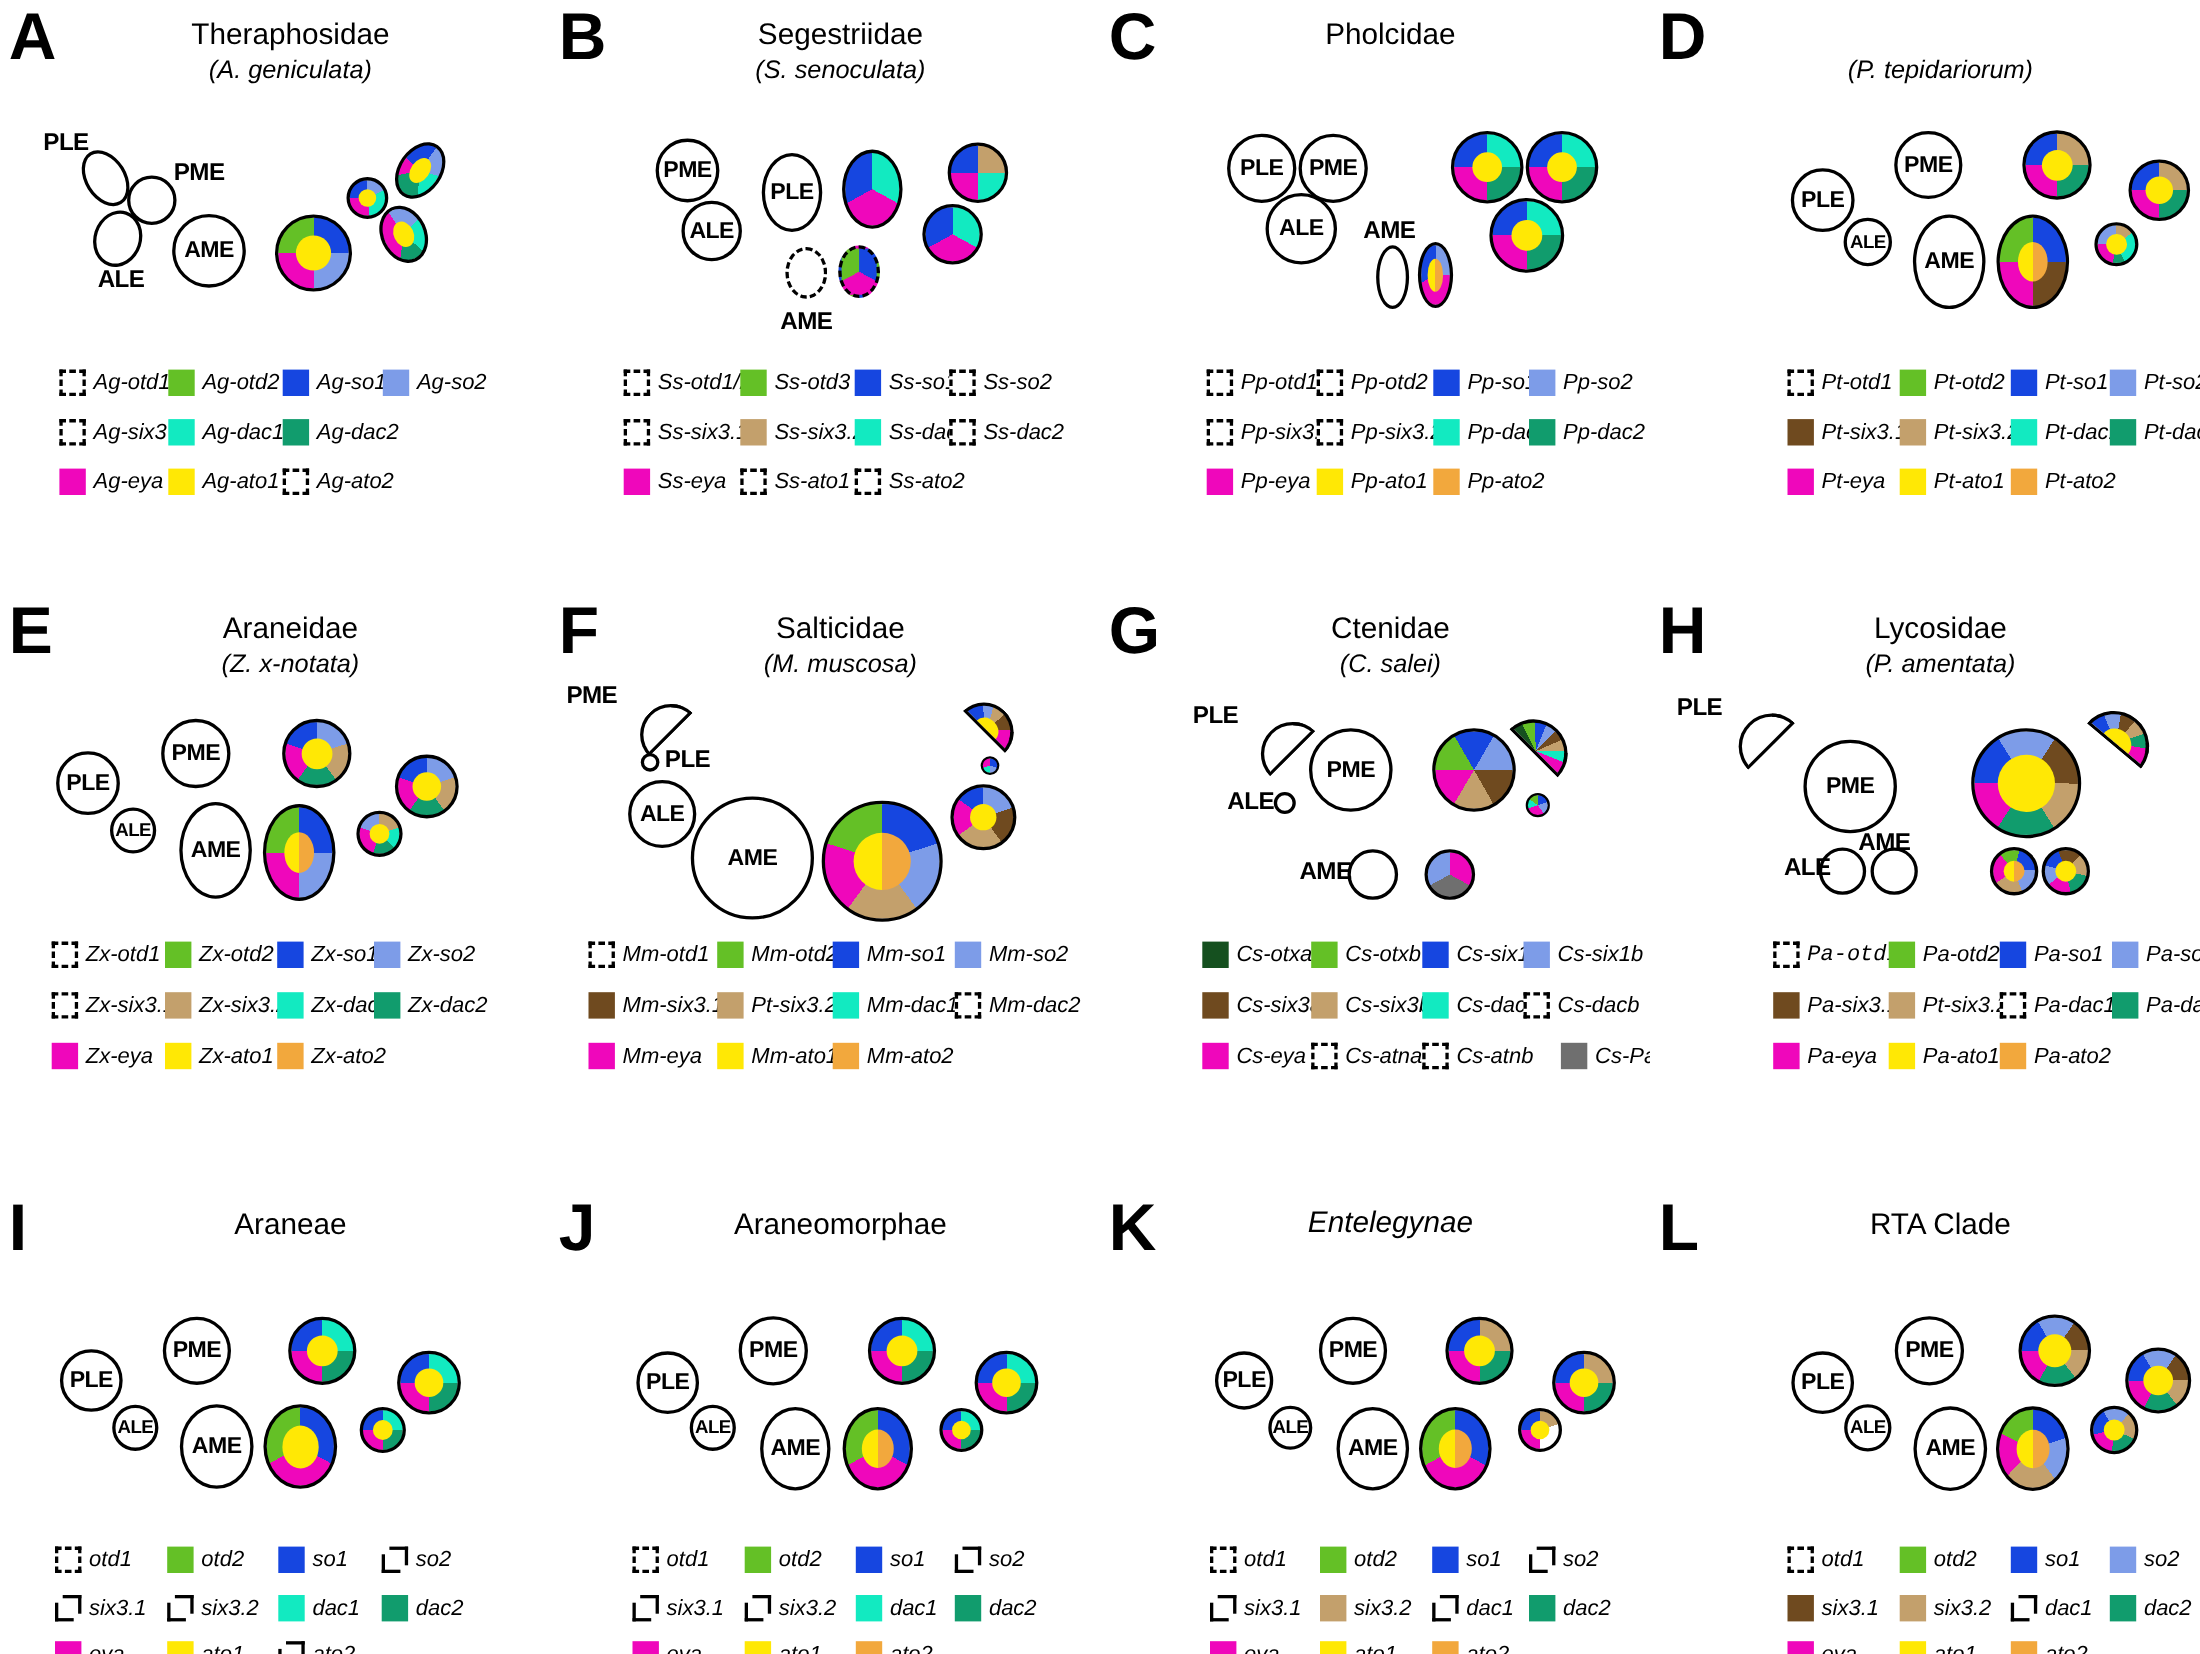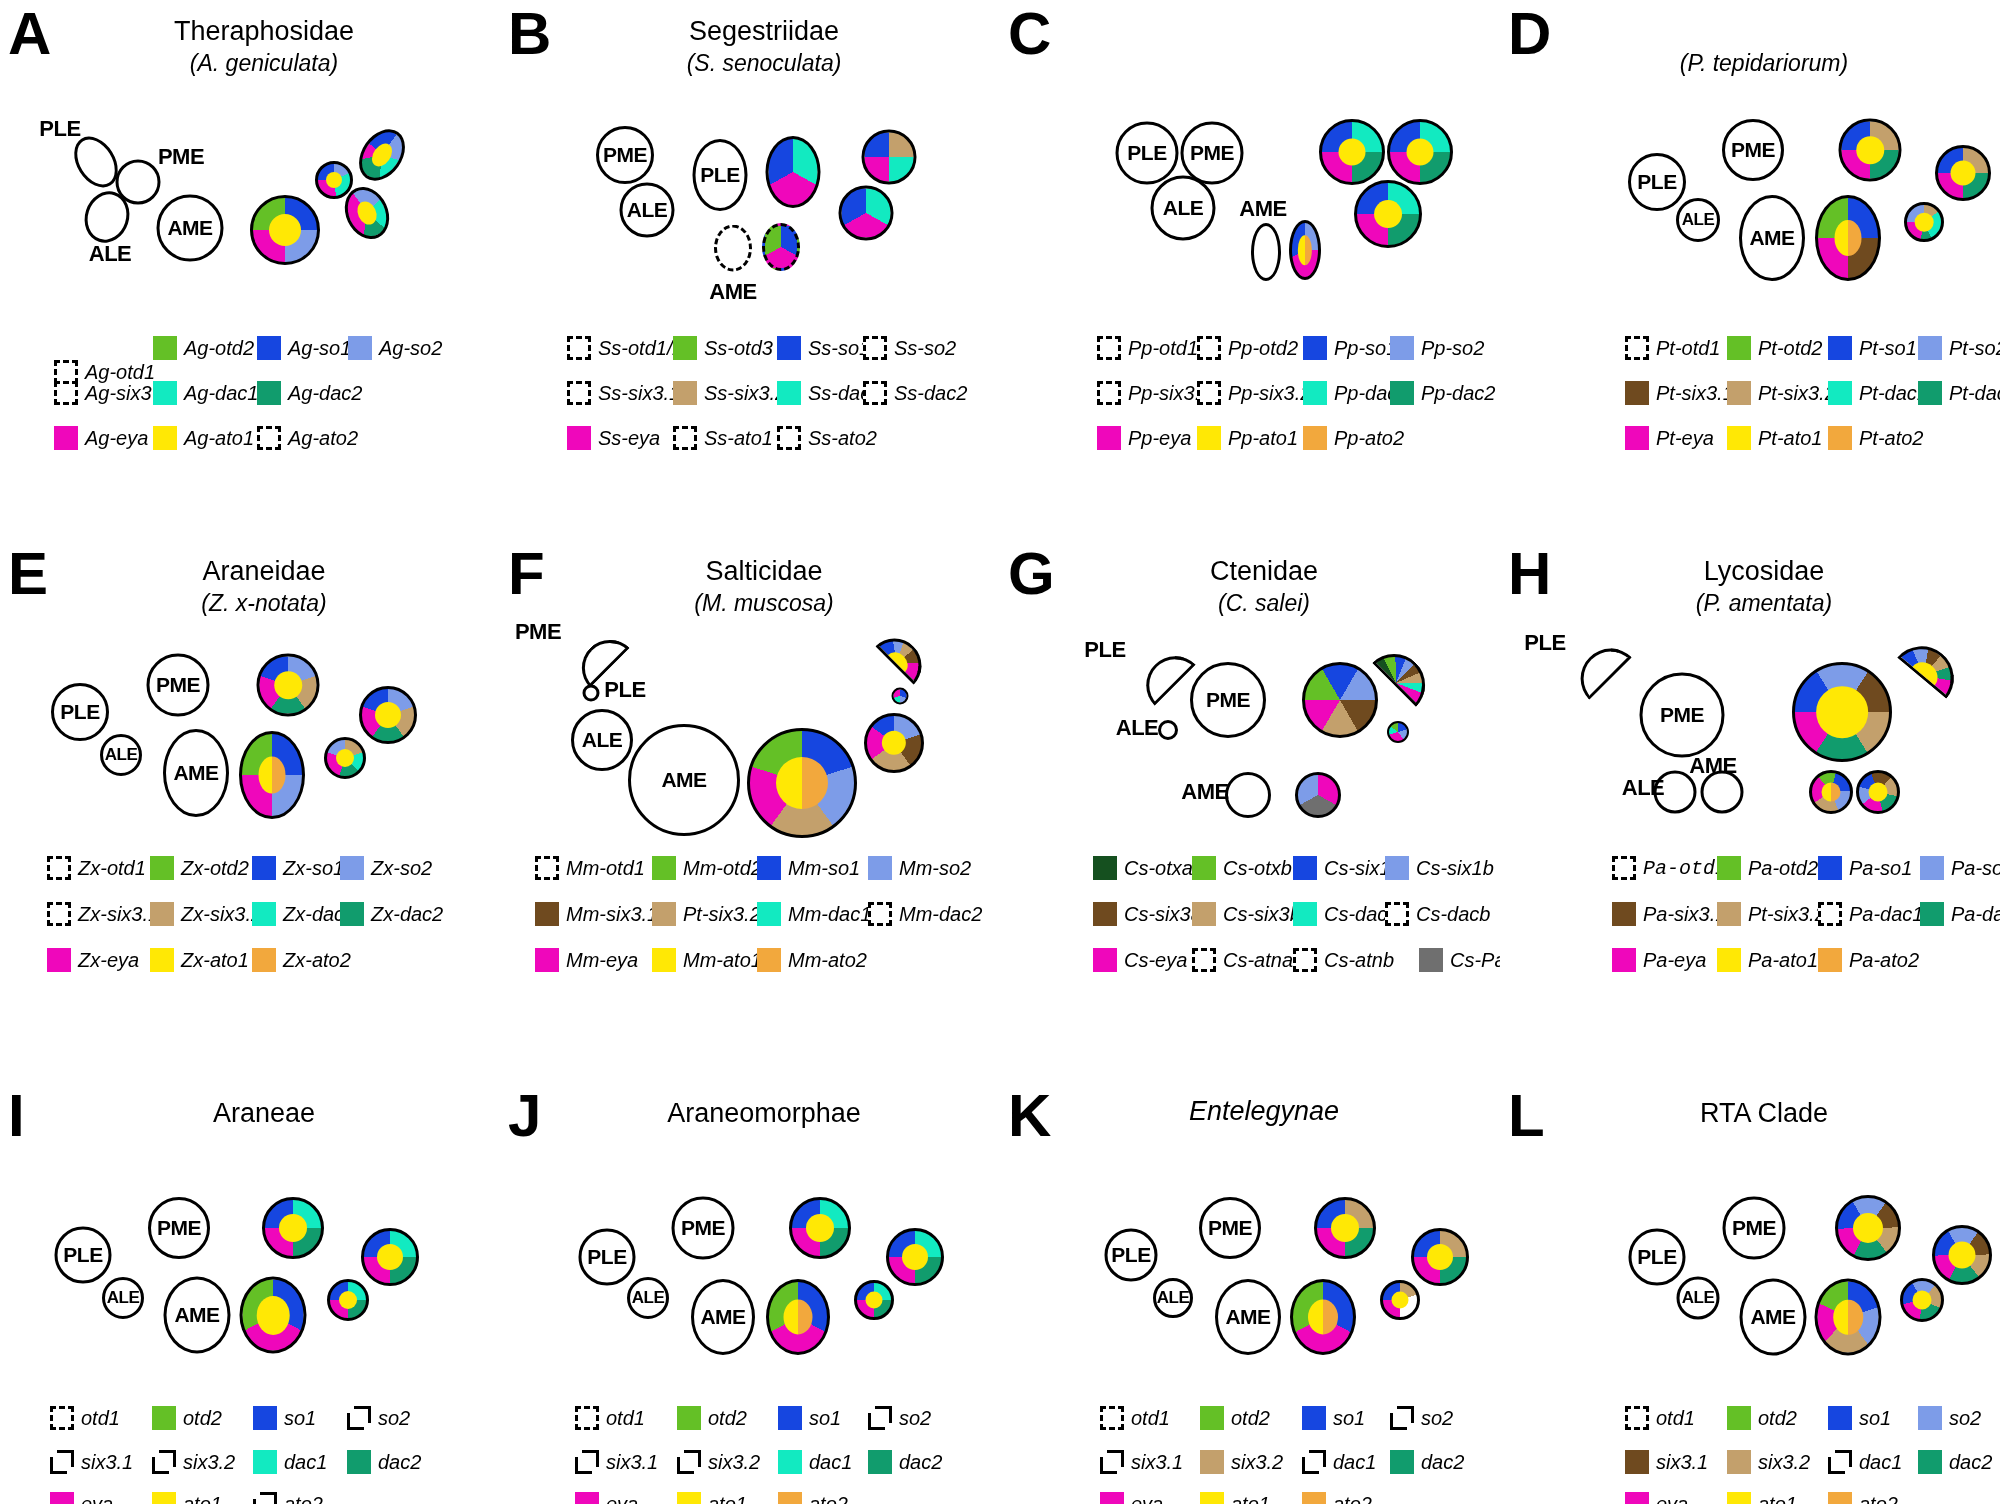--- a/index.html
+++ b/index.html
@@ -52,21 +52,21 @@
       </div>
       <div class="pie c" style="left: 334px; top: 180px; width: 38px; height: 38px; border-width: 3px; transform: translate(-50%, -50%); background: conic-gradient(rgb(125, 156, 232) 0%, rgb(125, 156, 232) 18%, rgb(18, 234, 193) 18%, rgb(18, 234, 193) 48%, rgb(239, 7, 187) 48%, rgb(239, 7, 187) 75%, rgb(22, 70, 224) 75%, rgb(22, 70, 224) 100%);">
         <div class="inner" style="width: 50%; height: 50%; background: rgb(255, 232, 5);"></div>
       </div>
       <div class="pie e" style="left: 382px; top: 155px; width: 40px; height: 56px; border-width: 3px; transform: translate(-50%, -50%) rotate(35deg); background: conic-gradient(rgb(125, 156, 232) 0%, rgb(125, 156, 232) 20%, rgb(18, 234, 193) 20%, rgb(18, 234, 193) 42%, rgb(17, 156, 109) 42%, rgb(17, 156, 109) 62%, rgb(239, 7, 187) 62%, rgb(239, 7, 187) 77%, rgb(22, 70, 224) 77%, rgb(22, 70, 224) 100%);">
         <div class="inner" style="width: 50%; height: 50%; background: rgb(255, 232, 5);"></div>
       </div>
       <div class="pie e" style="left: 367px; top: 213px; width: 42px; height: 54px; border-width: 3px; transform: translate(-50%, -50%) rotate(-25deg); background: conic-gradient(from -10deg, rgb(125, 156, 232) 0%, rgb(125, 156, 232) 22%, rgb(18, 234, 193) 22%, rgb(18, 234, 193) 46%, rgb(17, 156, 109) 46%, rgb(17, 156, 109) 62%, rgb(239, 7, 187) 62%, rgb(239, 7, 187) 100%);">
         <div class="inner" style="width: 50%; height: 50%; background: rgb(255, 232, 5);"></div>
       </div>
-      <div class="li" style="left: 54px; top: 336px; margin-top: 24px;">
+      <div class="li" style="left: 54px; top: 336px;">
         <span class="sw dashedbox"></span>
         <span class="lab">Ag-otd1</span>
       </div>
       <div class="li" style="left: 153px; top: 336px;">
         <span class="sw" style="background: rgb(100, 192, 38);"></span>
         <span class="lab">Ag-otd2</span>
       </div>
       <div class="li" style="left: 257px; top: 336px;">
         <span class="sw" style="background: rgb(22, 70, 224);"></span>
         <span class="lab">Ag-so1</span>
@@ -156,20 +156,21 @@
         <span class="sw dashedbox"></span>
         <span class="lab">Ss-ato1</span>
       </div>
       <div class="li" style="left: 277px; top: 426px;">
         <span class="sw dashedbox"></span>
         <span class="lab">Ss-ato2</span>
       </div>
     </section>
     <section class="panel">
       <div class="letter" style="top: 4px;">C</div>
+      <div class="title" style="top: 16px;">Pholcidae</div>
       <div class="eye c" style="left: 147px; top: 153px; width: 63px; height: 63px; transform: translate(-50%, -50%);"></div>
       <div class="eyelabel" style="left: 147px; top: 153px; font-size: 21px;">PLE</div>
       <div class="eye c" style="left: 212px; top: 153px; width: 63px; height: 63px; transform: translate(-50%, -50%);"></div>
       <div class="eyelabel" style="left: 212px; top: 153px; font-size: 21px;">PME</div>
       <div class="eye c" style="left: 183px; top: 208px; width: 65px; height: 65px; transform: translate(-50%, -50%);"></div>
       <div class="eyelabel" style="left: 183px; top: 208px; font-size: 21px;">ALE</div>
       <div class="eye e" style="left: 266px; top: 252px; width: 30px; height: 58px; transform: translate(-50%, -50%);"></div>
       <div class="eyelabel" style="left: 263px; top: 209px; font-size: 22px;">AME</div>
       <div class="pie c" style="left: 352px; top: 152px; width: 66px; height: 66px; border-width: 3px; transform: translate(-50%, -50%); background: conic-gradient(rgb(18, 234, 193) 0%, rgb(18, 234, 193) 25%, rgb(17, 156, 109) 25%, rgb(17, 156, 109) 50%, rgb(239, 7, 187) 50%, rgb(239, 7, 187) 75%, rgb(22, 70, 224) 75%, rgb(22, 70, 224) 100%);">
         <div class="inner" style="width: 45%; height: 45%; background: rgb(255, 232, 5);"></div>

